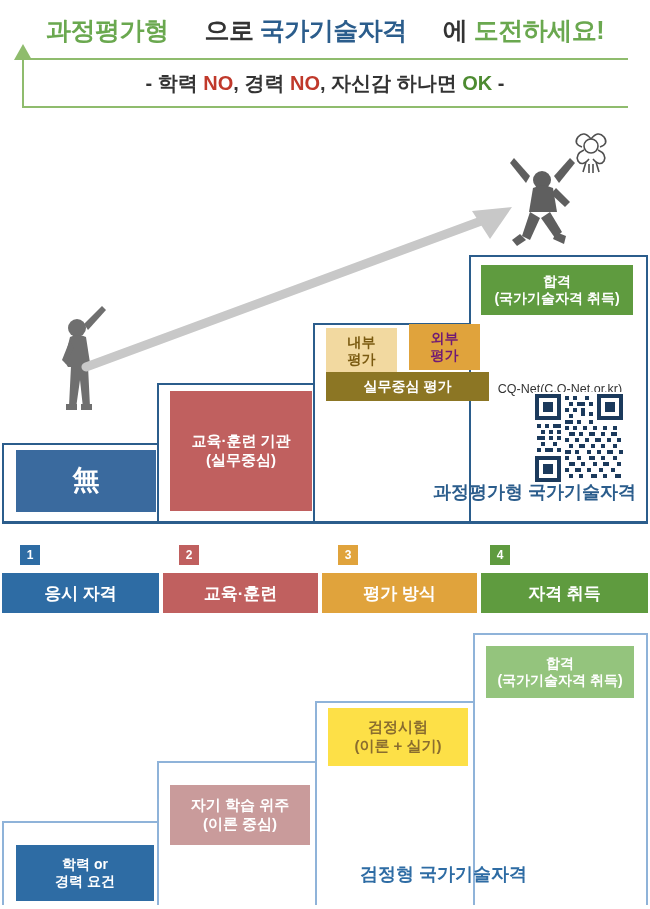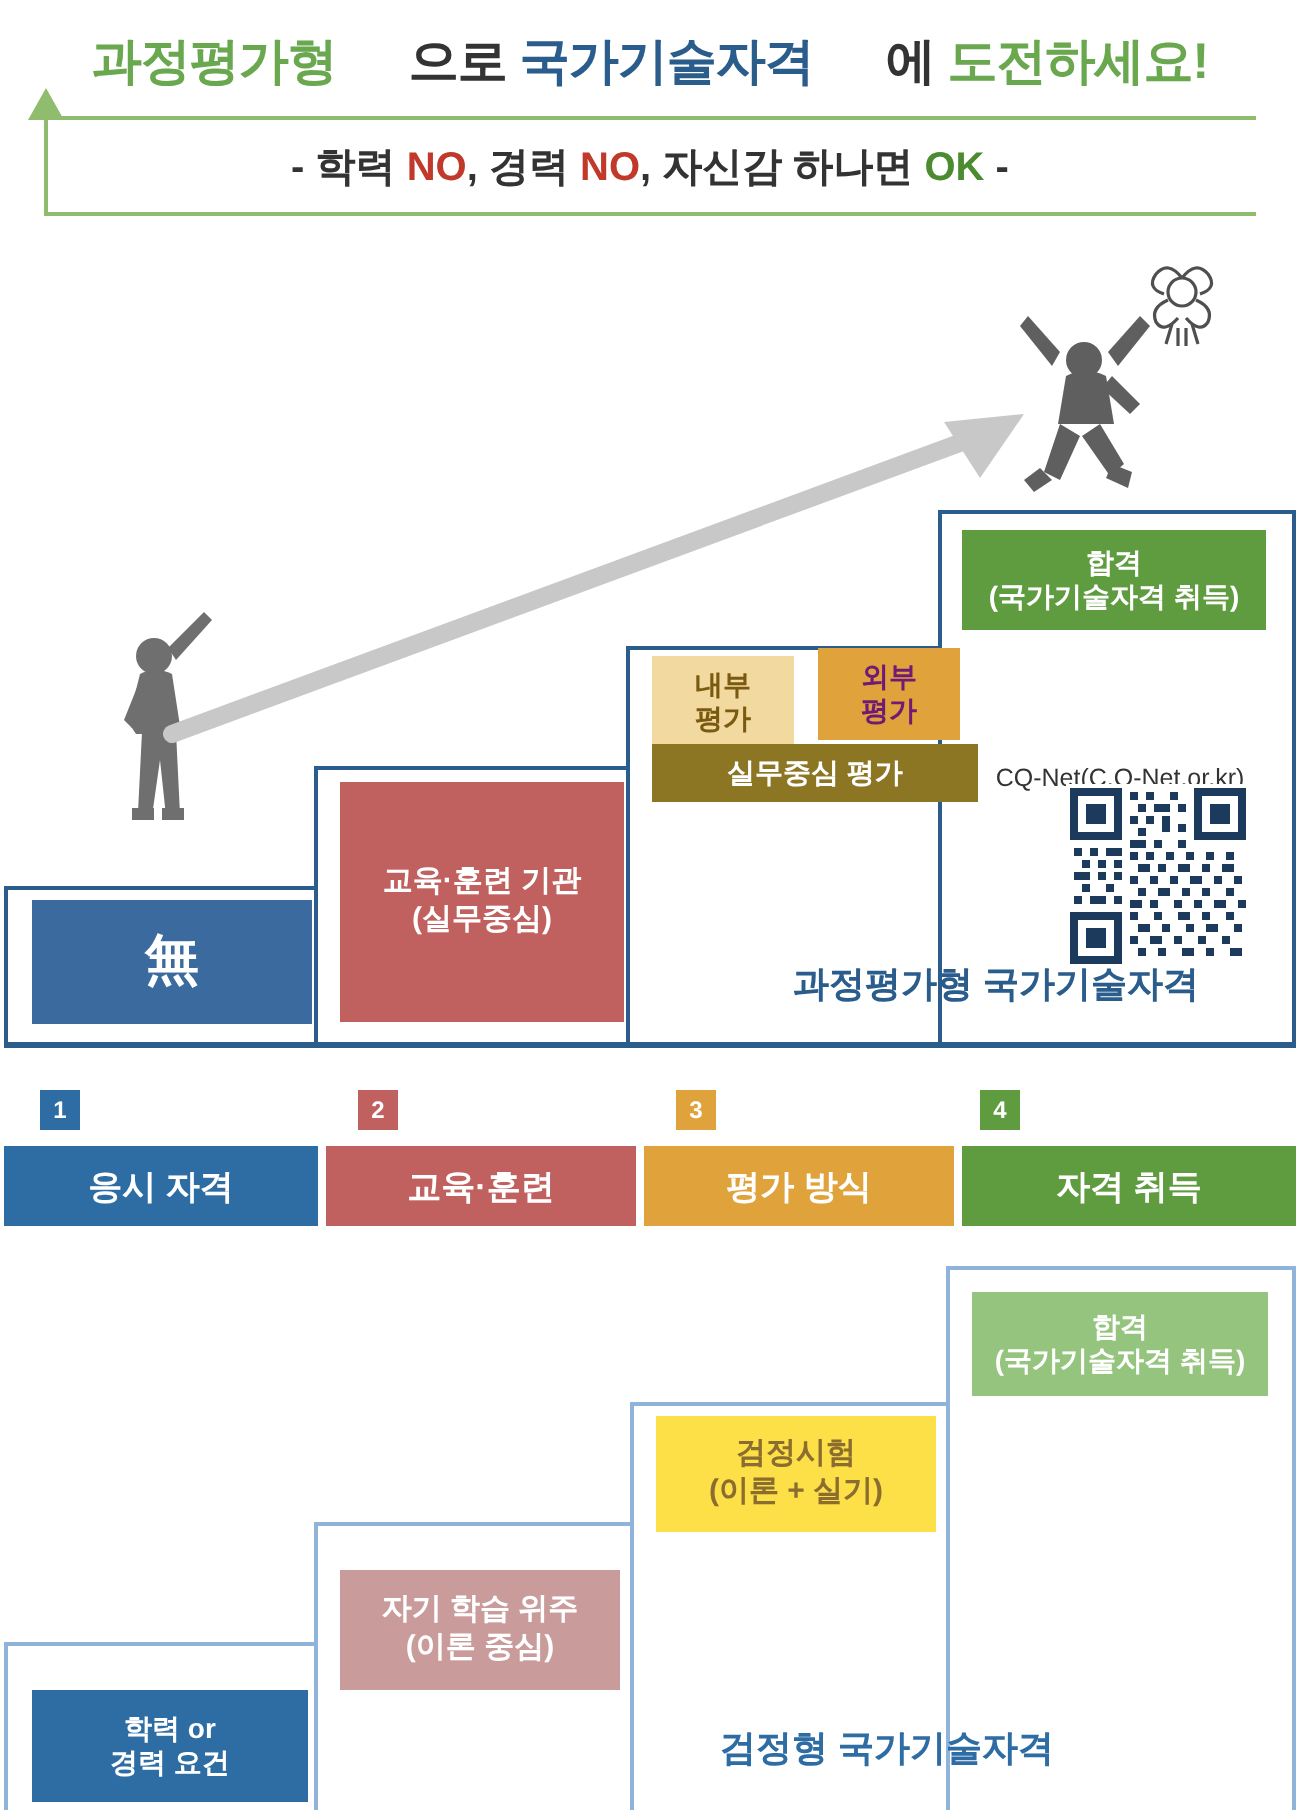--- a/index.html
+++ b/index.html
@@ -163,21 +163,21 @@
     left: 533px;
     top: 392px;
     width: 92px;
     height: 92px;
   }
   .label-upper-title {
     position: absolute;
     left: 360px;
     top: 480px;
     width: 276px;
-    text-align: center;
+    text-align: right;
     font-size: 18px;
     font-weight: bold;
     color: #2b5d8c;
   }
 
   
   .figure-small {
     position: absolute;
     left: 44px;
     top: 300px;

